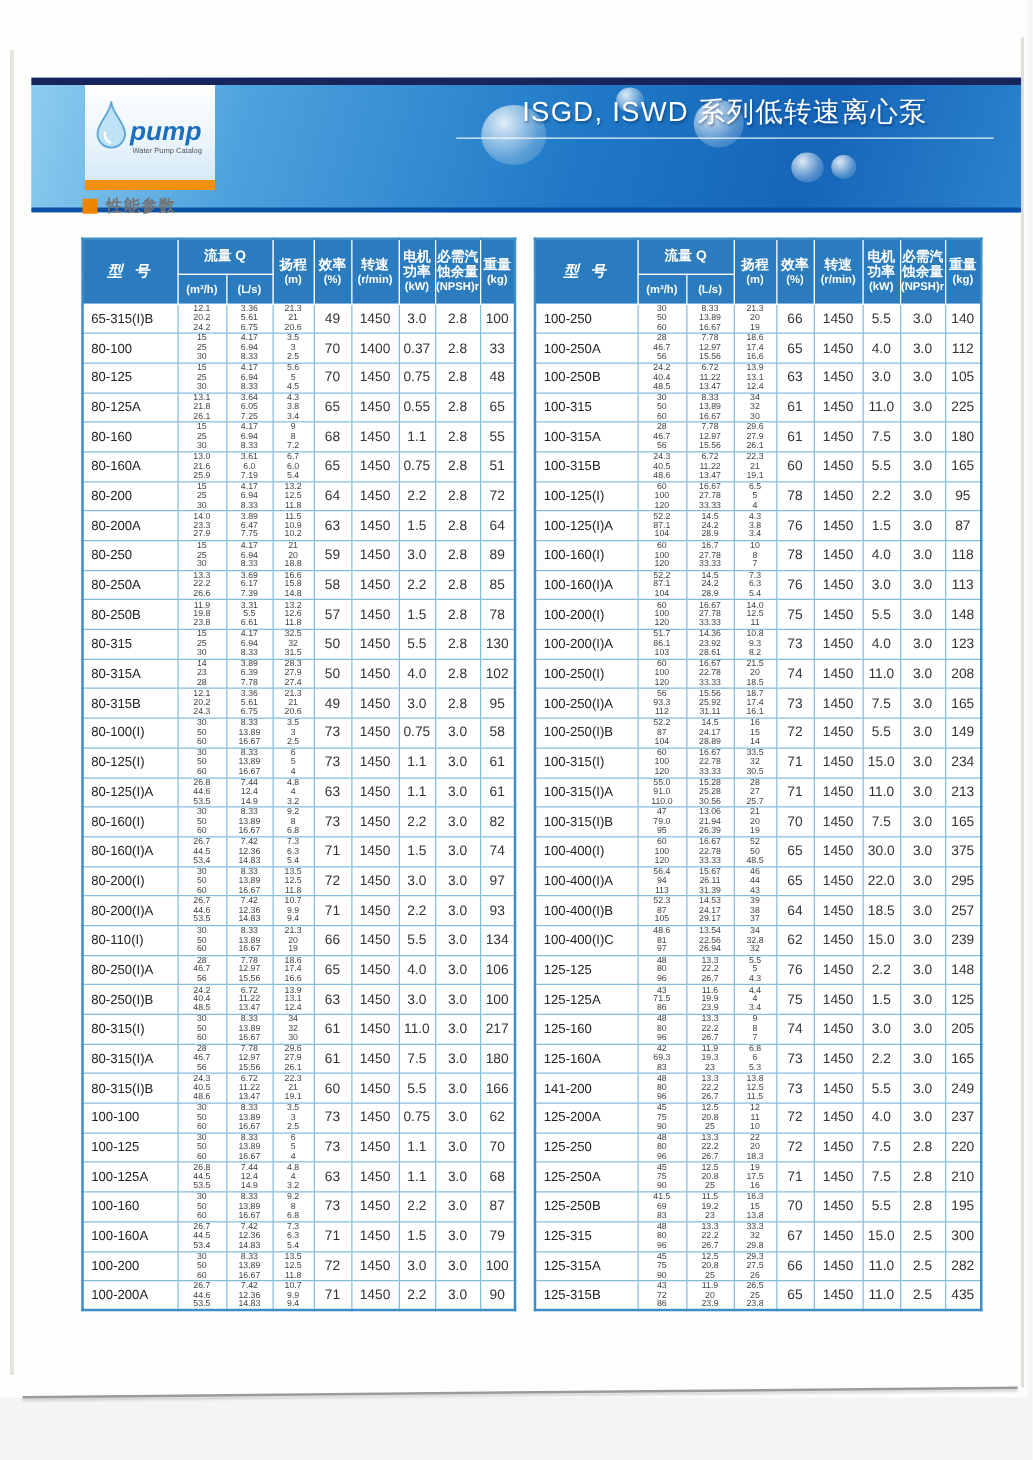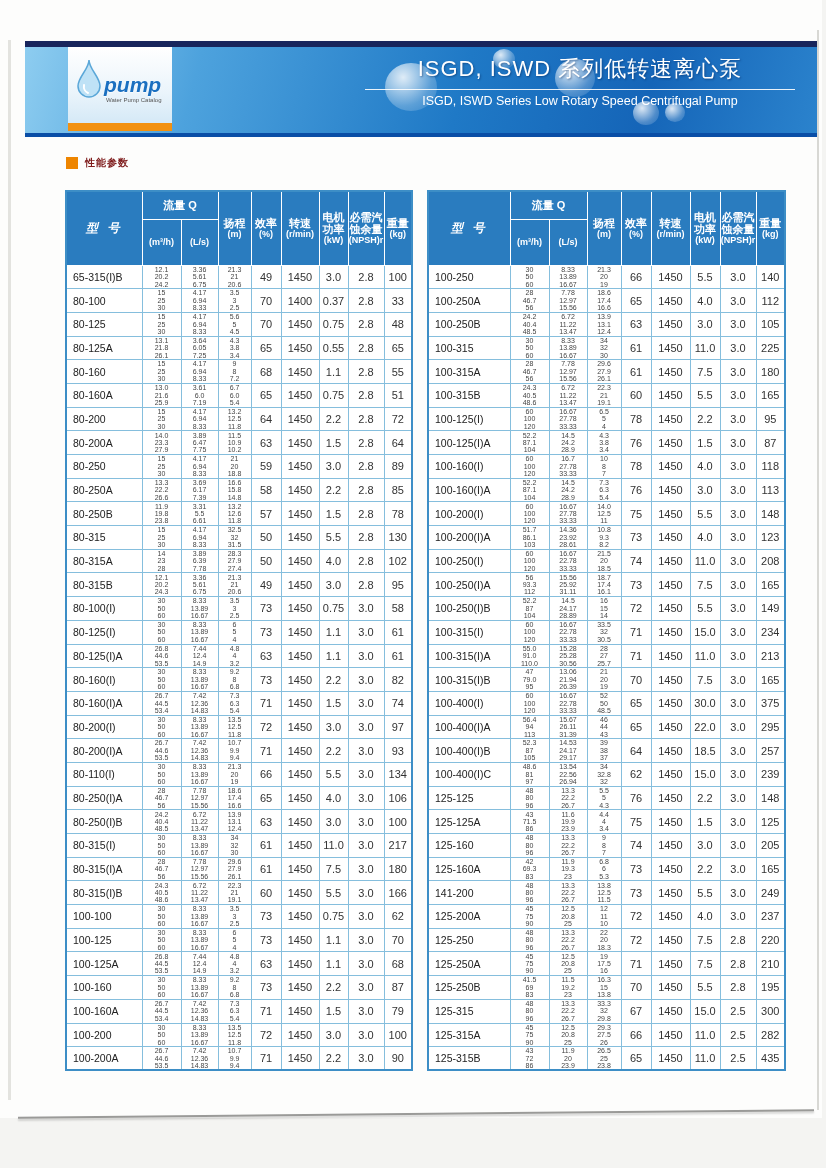--- a/index.html
+++ b/index.html
@@ -5,21 +5,21 @@
   * { margin:0; padding:0; box-sizing:border-box; }
   html,body { width:826px; height:1168px; }
   body { font-family:"Liberation Sans", sans-serif; background:#f4f4f2; position:relative; overflow:hidden; }
   .page { position:absolute; left:0; top:0; width:822px; height:1118px; background:#fdfdfc; }
   .page-edge-bottom { position:absolute; left:18px; top:1113px; width:796px; height:2px;
     background:#9a9a98; transform:rotate(-0.55deg); box-shadow:0 2px 2px rgba(0,0,0,.18); }
   .page-edge-right { position:absolute; top:30px; left:817px; width:2px; height:1080px; background:#d8d8d4; }
   .page-edge-left { position:absolute; top:40px; left:8px; width:3px; height:1060px; background:#e3e3df; }
 
   
-  .banner { position:absolute; left:25px; top:41px; width:792px; height:96px;
+  .banner { position:absolute; left:25px; top:62px; width:792px; height:108px;
     background:linear-gradient(105deg,#8ecdf0 0%,#4da2dd 22%,#1f79c6 55%,#1565b8 78%,#2b83cd 100%); overflow:hidden; }
   .banner-topbar { position:absolute; left:0; top:0; width:100%; height:6px; background:#18255c; }
   .banner-bottombar { position:absolute; left:0; bottom:0; width:100%; height:4px; background:#0a4ea6; }
   .bubble { position:absolute; border-radius:50%;
     background:radial-gradient(circle at 35% 30%, rgba(255,255,255,.85), rgba(255,255,255,.25) 60%, rgba(255,255,255,.05)); }
   .b1 { left:360px; top:22px; width:52px; height:48px; }
   .b2 { left:530px; top:18px; width:40px; height:38px; }
   .b3 { left:468px; top:8px; width:22px; height:20px; }
   .b4 { left:608px; top:60px; width:26px; height:24px; }
   .b5 { left:640px; top:62px; width:20px; height:19px; }
@@ -32,33 +32,33 @@
   .logo-tag { position:absolute; left:38px; top:50px; font-size:6px; color:#555; }
   .banner-titles { position:absolute; right:22px; top:13px; width:430px; text-align:center; }
   .banner-title-zh { color:#ffffff; font-size:22px; font-weight:normal; letter-spacing:1px;
     text-shadow:1px 1px 2px rgba(0,30,80,.45); white-space:nowrap; }
   .banner-sep { margin:5px 0 4px 0; height:1px; background:rgba(255,255,255,.9); }
   .banner-title-en { color:#ffffff; font-size:12.5px; white-space:nowrap; }
 
   
   .section-head { position:absolute; left:66px; top:156px; display:flex; align-items:center; }
   .section-sq { width:12px; height:12px; background:#ee8500; margin-right:7px; }
-  .section-label { font-size:10px; font-weight:bold; color:#7f1d1d; letter-spacing:1px; }
+  .section-label { font-size:13px; font-weight:bold; color:#737373; letter-spacing:1px; }
 
   
   table.spec { position:absolute; top:190px; border-collapse:collapse; table-layout:fixed;
     background:#fff; border:2px solid #3d8ec6; }
   #tableL { left:65px; width:346px; }
   #tableR { left:427px; width:357px; }
   .spec th { background:#2a7cbf; color:#fff; border:1px solid #ffffff; font-weight:bold;
     text-align:center; vertical-align:middle; white-space:pre-line; padding:0; }
   .spec th .hl { display:block; font-size:11px; line-height:12px; white-space:pre-line; }
   .spec th .hu { display:block; font-size:9px; font-weight:bold; line-height:11px; white-space:pre-line; }
   .spec thead tr.r1 th { height:28px; }
-  .spec thead tr.r2 th { height:46px; }
+  .spec thead tr.r2 th { height:24px; }
   .spec th.model-h { font-size:12px; letter-spacing:3px;font-style:italic; }
   .spec td { border:1px solid #85bedd; text-align:center; vertical-align:middle;
     color:#333; padding:0; height:23.7px; overflow:hidden; }
   .spec td.td-model { text-align:left; padding-left:6px; font-size:10.5px; color:#222; white-space:nowrap; }
   .spec td.td-tri { font-size:7px; line-height:7.4px; white-space:pre-line; color:#444; }
   .spec td.td-val { font-size:11px; }
 </style>
 </head>
 <body>
 
@@ -80,21 +80,20 @@
         </svg>
       </span>
       <span class="logo-word">pump</span>
       <span class="logo-tag">Water Pump Catalog</span>
       <div class="logo-orange"></div>
     </div>
 
     <div class="banner-titles">
       <div class="banner-title-zh">ISGD,  ISWD 系列低转速离心泵</div>
       <div class="banner-sep"></div>
-      <div class="banner-title-en">ISGD, ISWD Series Low Rotary Speed Centrifugal Pump</div>
     </div>
     <div class="banner-bottombar"></div>
   </div>
 
   <div class="section-head">
     <span class="section-sq"></span>
     <span class="section-label">性能参数</span>
   </div>
 
   <table class="spec" id="tableL">

